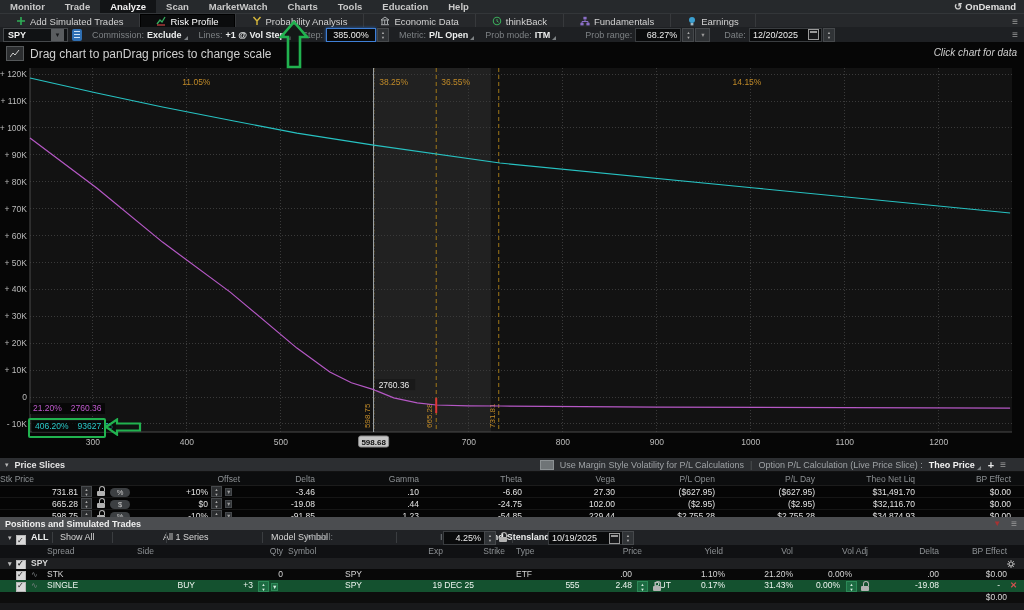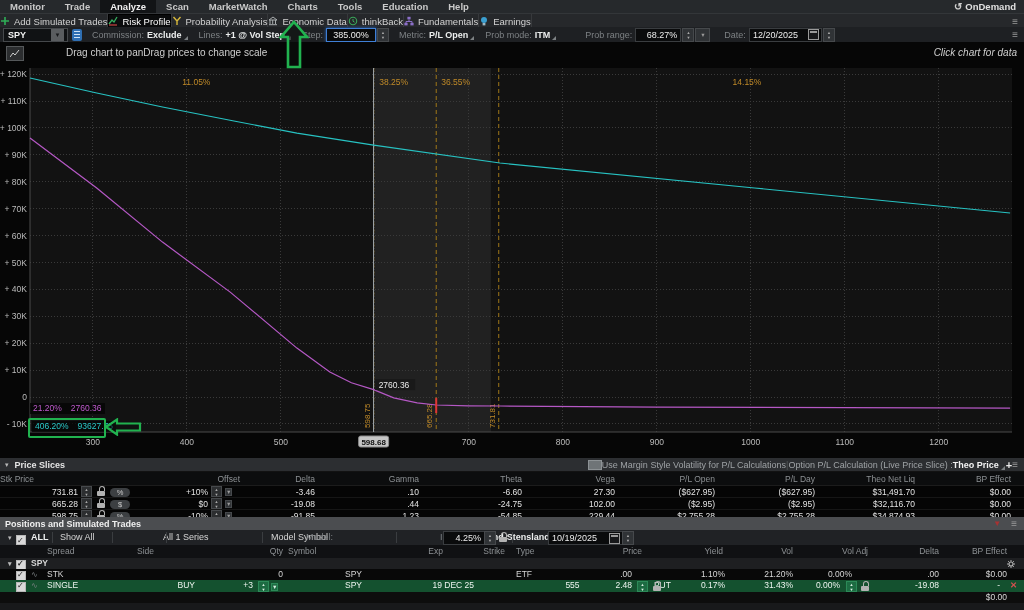--- a/index.html
+++ b/index.html
@@ -9,21 +9,21 @@
   .menubar{position:absolute;top:0;left:0;width:1024px;height:13px;background:#26292c;
            display:flex;align-items:center;font-size:9.5px;color:#c9c9c9;font-weight:bold;}
   .menu-item{padding:0 10px;height:13px;line-height:13px;cursor:default;}
   .menu-item.active{background:#121416;color:#f0f0f0;}
   .menubar .spacer{flex:1;}
   .ondemand{display:flex;align-items:center;gap:3px;padding-right:8px;color:#e0e0e0;}
   .ondemand .glyph{font-size:10px;color:#cfcfcf;}
   
   .toolbar2{position:absolute;top:13px;left:0;width:1024px;height:14px;background:#26282b;
             border-top:1px solid #333639;display:flex;align-items:center;font-size:9.5px;}
-  .tb2-btn{display:flex;align-items:center;gap:4px;padding:0 0;height:14px;color:#d2d2d2;
+  .tb2-btn{display:flex;align-items:center;gap:4px;padding:0 16px;height:14px;color:#d2d2d2;
            border-right:1px solid #37393c;}
   .tb2-btn.active{background:#0b0c0d;box-shadow:inset 0 0 0 1px #000;color:#fff;}
   .tb2-btn svg{display:block;}
   .tb2-right{margin-left:auto;padding-right:6px;color:#9a9a9a;font-size:10px;}
   
   .toolbar3{position:absolute;top:27px;left:0;width:1024px;height:15px;background:#1e2023;
             display:flex;align-items:center;font-size:9px;}
   .t3-label{color:#7d8184;margin:0 3px 0 10px;}
   .t3-value{color:#eceeee;font-weight:bold;}
   .ddc{position:relative;padding-right:7px;}
@@ -58,36 +58,36 @@
   .lock::after{content:"";position:absolute;bottom:0;left:0;width:8px;height:5px;
                background:#b2b2b2;border-radius:1px;}
   .cal{width:9px;height:9px;border:1px solid #9a9a9a;position:relative;background:#17181a;
        margin:0 2px;}
   .cal::before{content:"";position:absolute;top:1px;left:1px;right:1px;height:2px;background:#9a9a9a;}
   .hamburger{color:#9a9a9a;font-size:10px;}
   
   .chart-area{position:absolute;top:42px;left:0;width:1024px;height:416px;background:#060606;}
   .chart-btn{position:absolute;top:4px;left:6px;width:16px;height:13px;background:#2b2d2f;
              border:1px solid #55585a;display:flex;align-items:center;justify-content:center;}
-  .hint-left{position:absolute;top:5px;left:30px;color:#cfcfcf;font-size:10px;margin-left:36px;}
+  .hint-left{position:absolute;top:5px;left:30px;color:#cfcfcf;font-size:12px;}
   .hint-right{position:absolute;top:5px;right:7px;color:#cfcfcf;font-size:10px;font-style:italic;}
   #chart-svg{position:absolute;top:20px;left:0;}
   
   .anno{position:absolute;z-index:40;}
   .legend-row{position:absolute;z-index:30;font-size:8.5px;white-space:nowrap;
               background:rgba(4,4,4,0.75);padding:0 3px;line-height:11px;}
   .legend-row .v2{margin-left:9px;}
   .green-box{position:absolute;z-index:35;border:2px solid #21b24f;border-radius:2px;}
   
   .slices{position:absolute;top:458px;left:0;width:1024px;height:59px;background:#000;}
   .slices-bar{height:13px;background:#2c2e31;display:flex;align-items:center;font-size:9px;
               border-bottom:1px solid #121212;}
   .slices-bar .title{font-weight:bold;color:#e4e4e4;margin-left:3px;}
   .caret{color:#b9b9b9;font-size:7px;margin-left:5px;margin-right:3px;}
-  .slices-bar .rgrp{margin-left:auto;display:flex;align-items:center;padding-right:6px;
+  .slices-bar .rgrp{margin-left:auto;display:flex;align-items:center;gap:6px;padding-right:18px;
                     color:#9ea2a5;border-radius:6px;}
   .mini-toggle{width:12px;height:8px;background:#6f7477;border:1px solid #8d9295;}
   .calc-val{color:#f2f2f2;font-weight:bold;}
   .plus-ic{color:#e8e8e8;font-weight:bold;font-size:11px;}
   .srow{display:flex;align-items:center;height:11px;background:#050505;border-bottom:1px solid #161616;
         font-size:8.5px;color:#e2e2e2;}
   .srow.hdr{height:13px;color:#8d9194;background:#0c0d0e;border-bottom:1px solid #1c1c1c;}
   .sc{white-space:nowrap;}
   .num{text-align:right;padding-right:5px;box-sizing:border-box;}
   .sc-stk{width:78px;text-align:right;}

